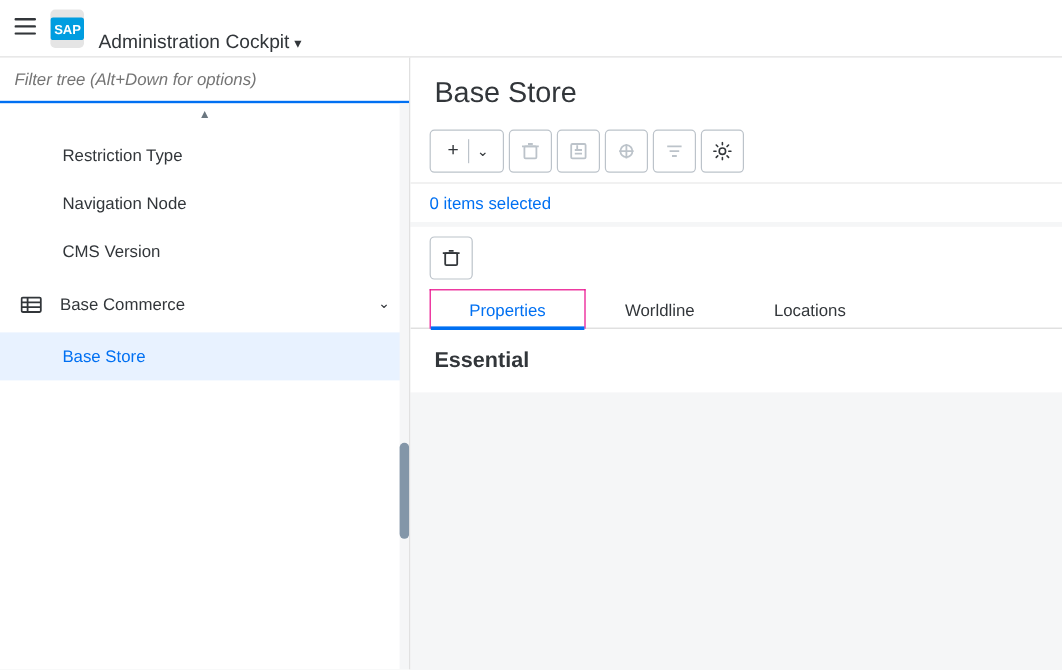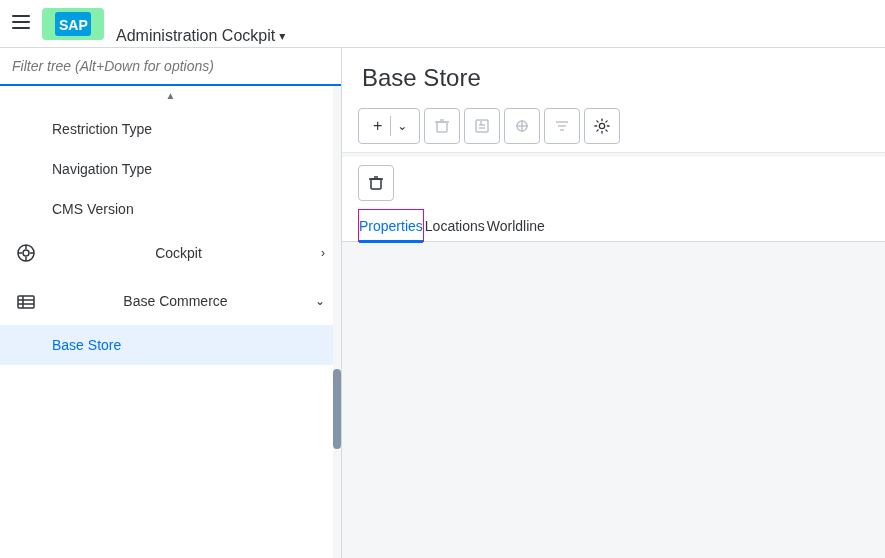--- a/index.html
+++ b/index.html
@@ -14,23 +14,23 @@
       border-bottom: 1px solid #d9d9d9;
       padding: 0 12px;
       gap: 12px;
     }
     .hamburger-icon {
       cursor: pointer;
       font-size: 18px;
       color: #32363a;
     }
     .sap-logo {
-      width: 62px;
+      width: 28px;
       height: 32px;
-      background: #86efac;
+      background: #e5e5e5;
       border-radius: 4px;
       display: flex;
       align-items: center;
       justify-content: center;
     }
     .header-title {
       font-size: 16px;
       color: #32363a;
       font-weight: normal;
       display: flex;
@@ -69,21 +69,20 @@
       outline: none;
       font-size: 14px;
       color: #32363a;
       background: transparent;
       font-style: italic;
     }
     .sidebar-items {
       flex: 1;
       overflow-y: auto;
       padding: 4px 0;
-      text-align: center;
     }
     .sidebar-item {
       display: flex;
       align-items: center;
       padding: 10px 16px 10px 52px;
       cursor: pointer;
       color: #32363a;
       font-size: 14px;
       min-height: 40px;
     }
@@ -227,21 +226,21 @@
     }
 
     
     .tabs {
       display: flex;
       align-items: flex-end;
       border-bottom: 1px solid #d9d9d9;
       padding: 0 16px;
     }
     .tab {
-      padding: 8px 0;
+      padding: 8px 32px;
       font-size: 14px;
       cursor: pointer;
       color: #32363a;
       border: 1px solid transparent;
       border-bottom: none;
       margin-bottom: -1px;
       font-weight: 500;
     }
     .tab-active {
       color: #0070f2;
@@ -306,41 +305,27 @@
       </div>
 
       <div class="sidebar-items">
 
         <div class="sidebar-item">
           <span>Restriction Type</span>
         </div>
 
 
         <div class="sidebar-item">
-          <span>Navigation Type</span>
+          <span>Navigation Node</span>
         </div>
 
         <div class="sidebar-item">
           <span>CMS Version</span>
         </div>
 
-        <div class="sidebar-item-with-icon">
-          <div class="sidebar-icon">
-            <svg width="18" height="18" viewBox="0 0 18 18" fill="none">
-              <circle cx="9" cy="9" r="8" stroke="#32363a" stroke-width="1.5"></circle>
-              <circle cx="9" cy="9" r="3" stroke="#32363a" stroke-width="1.5"></circle>
-              <line x1="9" y1="1" x2="9" y2="5" stroke="#32363a" stroke-width="1.5"></line>
-              <line x1="9" y1="13" x2="9" y2="17" stroke="#32363a" stroke-width="1.5"></line>
-              <line x1="1" y1="9" x2="5" y2="9" stroke="#32363a" stroke-width="1.5"></line>
-              <line x1="13" y1="9" x2="17" y2="9" stroke="#32363a" stroke-width="1.5"></line>
-            </svg>
-          </div>
-          <span class="sidebar-label">Cockpit</span>
-          <span class="sidebar-chevron">›</span>
-        </div>
 
         <div class="sidebar-item-with-icon">
           <div class="sidebar-icon">
             <svg width="18" height="18" viewBox="0 0 18 18" fill="none">
               <rect x="1" y="4" width="16" height="12" rx="1" stroke="#32363a" stroke-width="1.5"></rect>
               <line x1="1" y1="8" x2="17" y2="8" stroke="#32363a" stroke-width="1.5"></line>
               <line x1="1" y1="12" x2="17" y2="12" stroke="#32363a" stroke-width="1.5"></line>
               <line x1="6" y1="4" x2="6" y2="16" stroke="#32363a" stroke-width="1.5"></line>
             </svg>
           </div>
@@ -409,20 +394,21 @@
         </button>
 
         <button class="toolbar-btn" title="Settings">
           <svg width="16" height="16" viewBox="0 0 18 18" fill="none">
             <circle cx="9" cy="9" r="3" stroke="#32363a" stroke-width="1.5"></circle>
             <path d="M9 1v2M9 15v2M1 9h2M15 9h2M3.22 3.22l1.41 1.41M13.36 13.36l1.42 1.42M3.22 14.78l1.41-1.41M13.36 4.64l1.42-1.42" stroke="#32363a" stroke-width="1.5" stroke-linecap="round"></path>
           </svg>
         </button>
       </div>
 
+      <div class="items-selected">0 items selected</div>
     </div>
 
     <div class="section">
 
       <div class="apparel-toolbar">
         <button class="toolbar-btn" title="Delete">
           <svg width="16" height="16" viewBox="0 0 16 16" fill="none">
             <rect x="3" y="4" width="10" height="10" rx="1" stroke="#32363a" stroke-width="1.5"></rect>
             <line x1="1" y1="4" x2="15" y2="4" stroke="#32363a" stroke-width="1.5"></line>
             <line x1="6" y1="2" x2="10" y2="2" stroke="#32363a" stroke-width="1.5"></line>
@@ -431,25 +417,28 @@
       </div>
 
       <div class="tabs">
 
         <div class="tab tab-active" style="border-color:#e90a8b; position:relative;">
           <span>Properties</span>
           <div style="position:absolute; bottom:-1px; left:0; right:0; height:3px; background:#0070f2;"></div>
         </div>
 
         <div class="tab">
+          <span>Worldline</span>
+        </div>
+
+        <div class="tab">
           <span>Locations</span>
         </div>
 
-        <div class="tab">
-          <span>Worldline</span>
-        </div>
-
-      </div>
-
+      </div>
+
+      <div class="essential">
+        <span class="essential-title">Essential</span>
+      </div>
     </div>
 
   </div>
 </div>
 
 </body></html>

